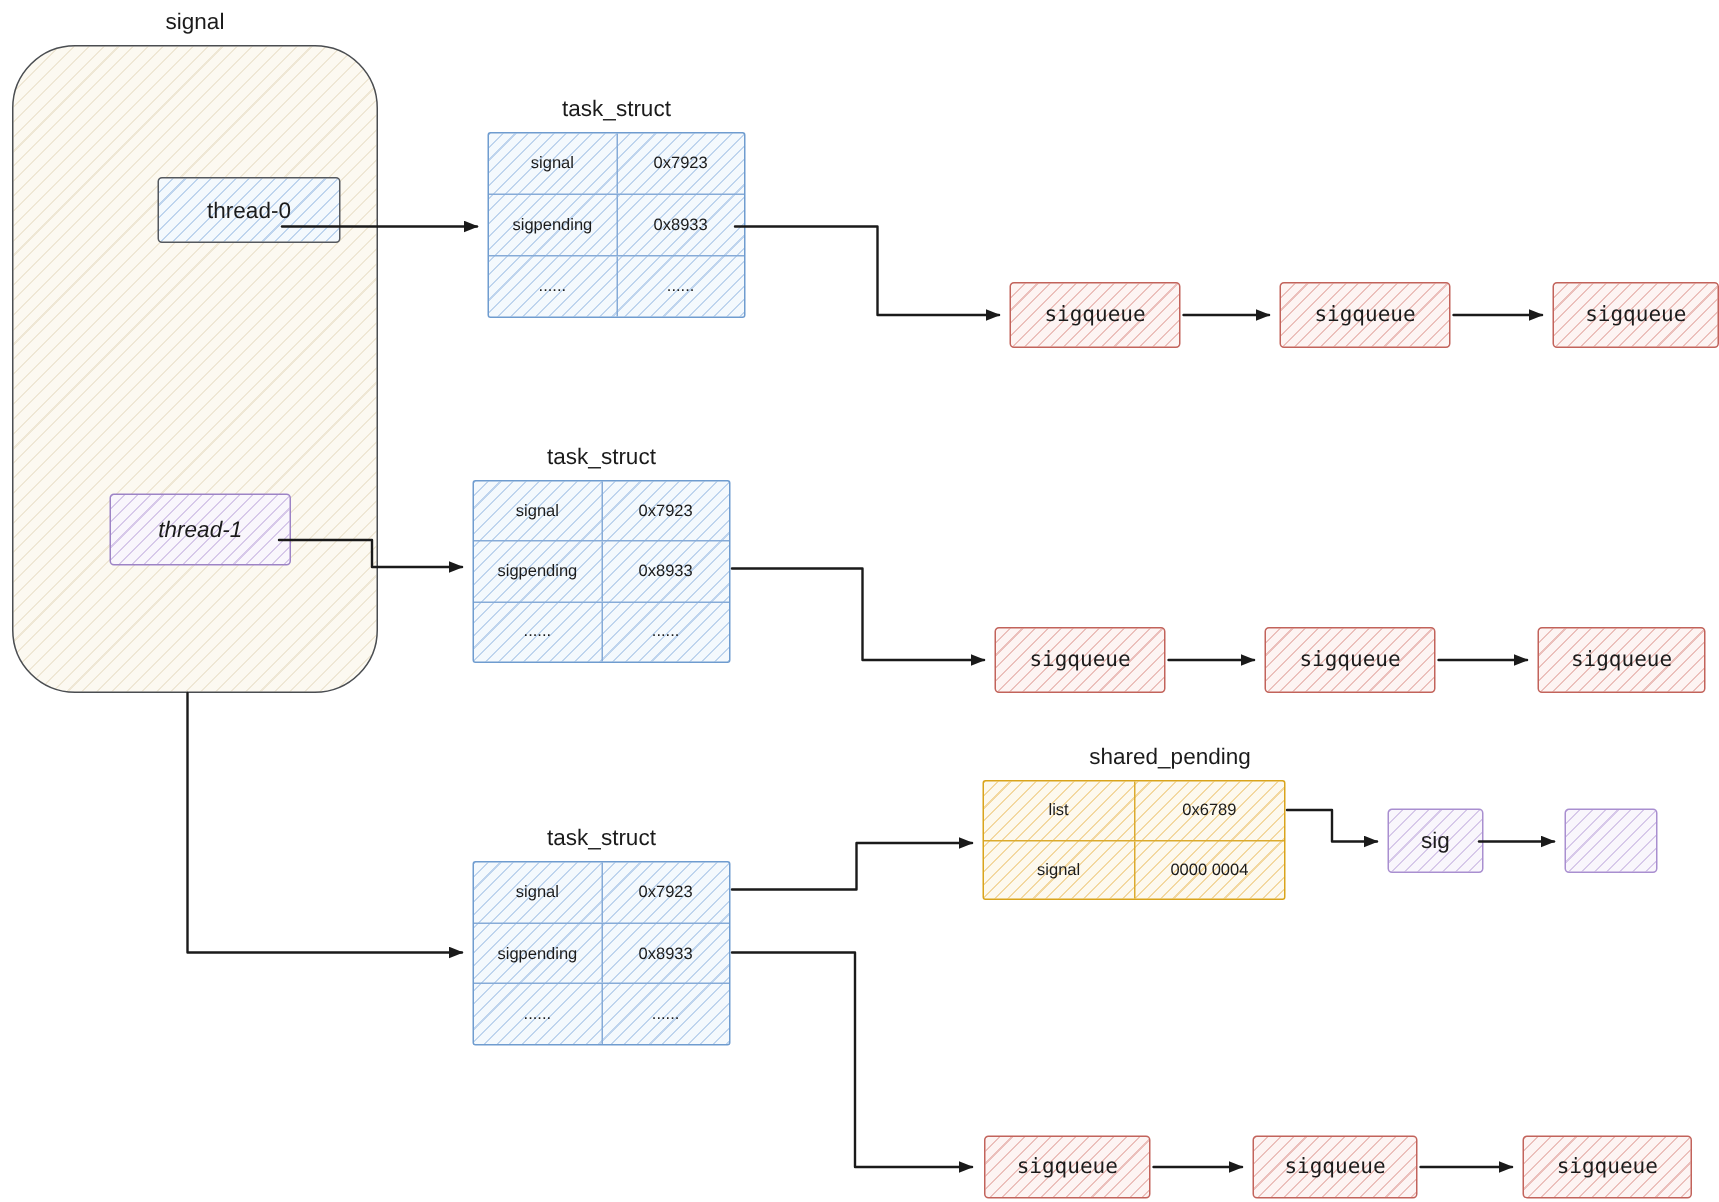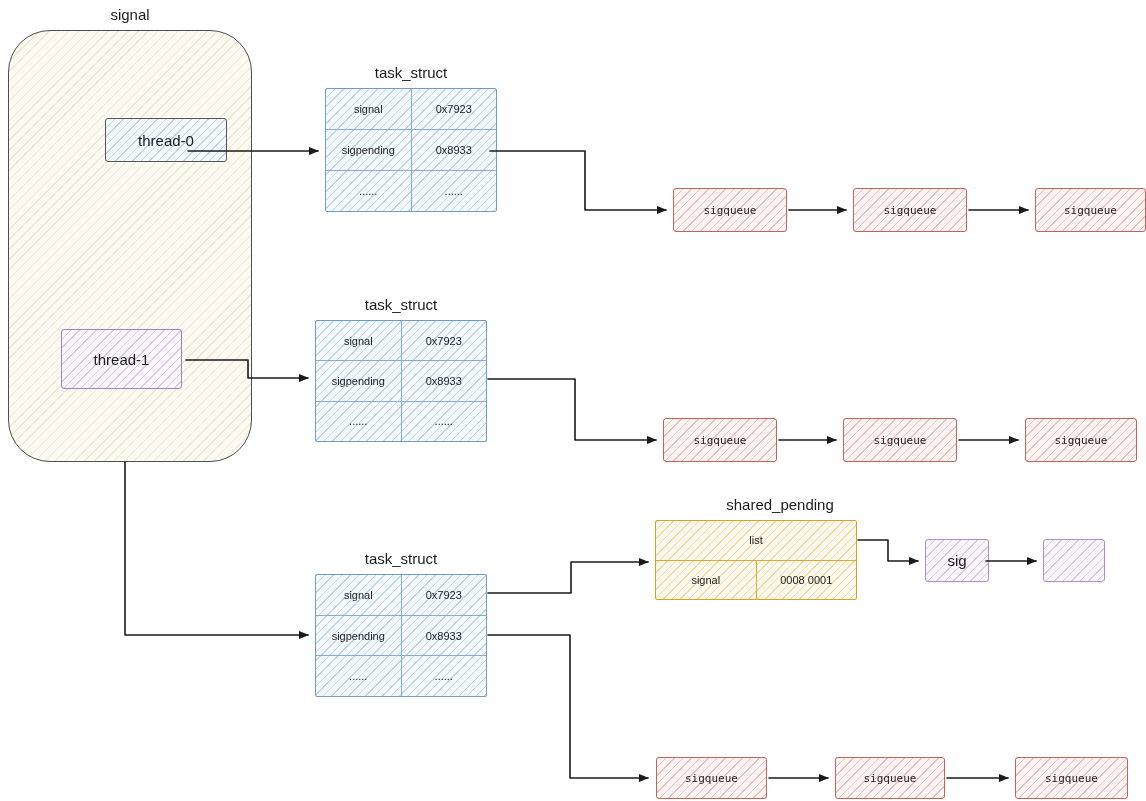--- a/index.html
+++ b/index.html
@@ -30,21 +30,21 @@
   .hatch-orange {
     background-color:#fdf9ee;
     background-image:repeating-linear-gradient(135deg, rgba(233,183,82,0.5) 0px, rgba(233,183,82,0.5) 1px, transparent 1px, transparent 6px);
   }
 
   .box {
     display:flex; align-items:center; justify-content:center;
     border-radius:3px; font-size:15px;
   }
   .label { text-align:center; font-size:15px; line-height:18px; }
-  .mono { font-family:"DejaVu Sans Mono", monospace; font-size:11px; }
+  .mono { font-family:"DejaVu Sans Mono", monospace; font-size:14px; }
 
   .struct-table { display:flex; flex-direction:column; border-radius:2px; }
   .struct-table .trow { flex:1; display:flex; border-top:1px solid; }
   .struct-table .trow:first-child { border-top:none; }
   .struct-table .tcell {
     flex:1; display:flex; align-items:center; justify-content:center;
     border-left:1px solid; font-size:11px;
   }
   .struct-table .tcell:first-child { border-left:none; }
 
@@ -69,21 +69,21 @@
 
 <div id="canvas">
 
   <div class="abs shape hatch-beige" style="left:8px; top:30px; width:244px; height:432px; border:1.5px solid #4a4d51; border-radius:42px;"></div>
   <div class="abs label" style="left:8px; top:6px; width:244px; z-index:3;">signal</div>
 
   <div class="abs shape box hatch-blue" style="left:65px; top:118px; width:122px; height:44px; border:1.5px solid #54585e;margin-left:40px;">
     <span>thread-0</span>
   </div>
 
-  <div class="abs shape box hatch-purple" style="left:61px; top:329px; width:121px; height:60px; border:1.5px solid #9d83c6;">
+  <div class="abs shape box hatch-purple" style="left:73px; top:329px; width:121px; height:48px; border:1.5px solid #9d83c6;font-style:italic;">
     <span>thread-1</span>
   </div>
 
   <div class="abs label" style="left:325px; top:64px; width:172px;">task_struct</div>
   <div class="abs shape struct-table blue-table hatch-blue" style="left:325px; top:88px; width:172px; height:124px;">
     <div class="trow">
       <div class="tcell">signal</div>
       <div class="tcell">0x7923</div>
     </div>
     <div class="trow">
@@ -125,24 +125,25 @@
     <div class="trow">
       <div class="tcell">......</div>
       <div class="tcell">......</div>
     </div>
   </div>
 
   <div class="abs label" style="left:679px; top:496px; width:202px;">shared_pending</div>
   <div class="abs shape struct-table orange-table hatch-orange" style="left:655px; top:520px; width:202px; height:80px;">
     <div class="trow">
       <div class="tcell">list</div>
-    </div>
-    <div class="trow">
-      <div class="tcell">signal</div>
-      <div class="tcell">0008 0001</div>
+      <div class="tcell">0x6789</div>
+    </div>
+    <div class="trow">
+      <div class="tcell">signal</div>
+      <div class="tcell">0000 0004</div>
     </div>
   </div>
 
   <div class="abs shape box hatch-purple purple-box" style="left:925px; top:539px; width:64px; height:43px;">
     <span>sig</span>
   </div>
   <div class="abs shape box hatch-purple purple-box" style="left:1043px; top:539px; width:62px; height:43px;"></div>
 
   <div class="abs shape box hatch-red sigqueue mono" style="left:673px; top:188px; width:114px; height:44px;">
     <span>sigqueue</span>

